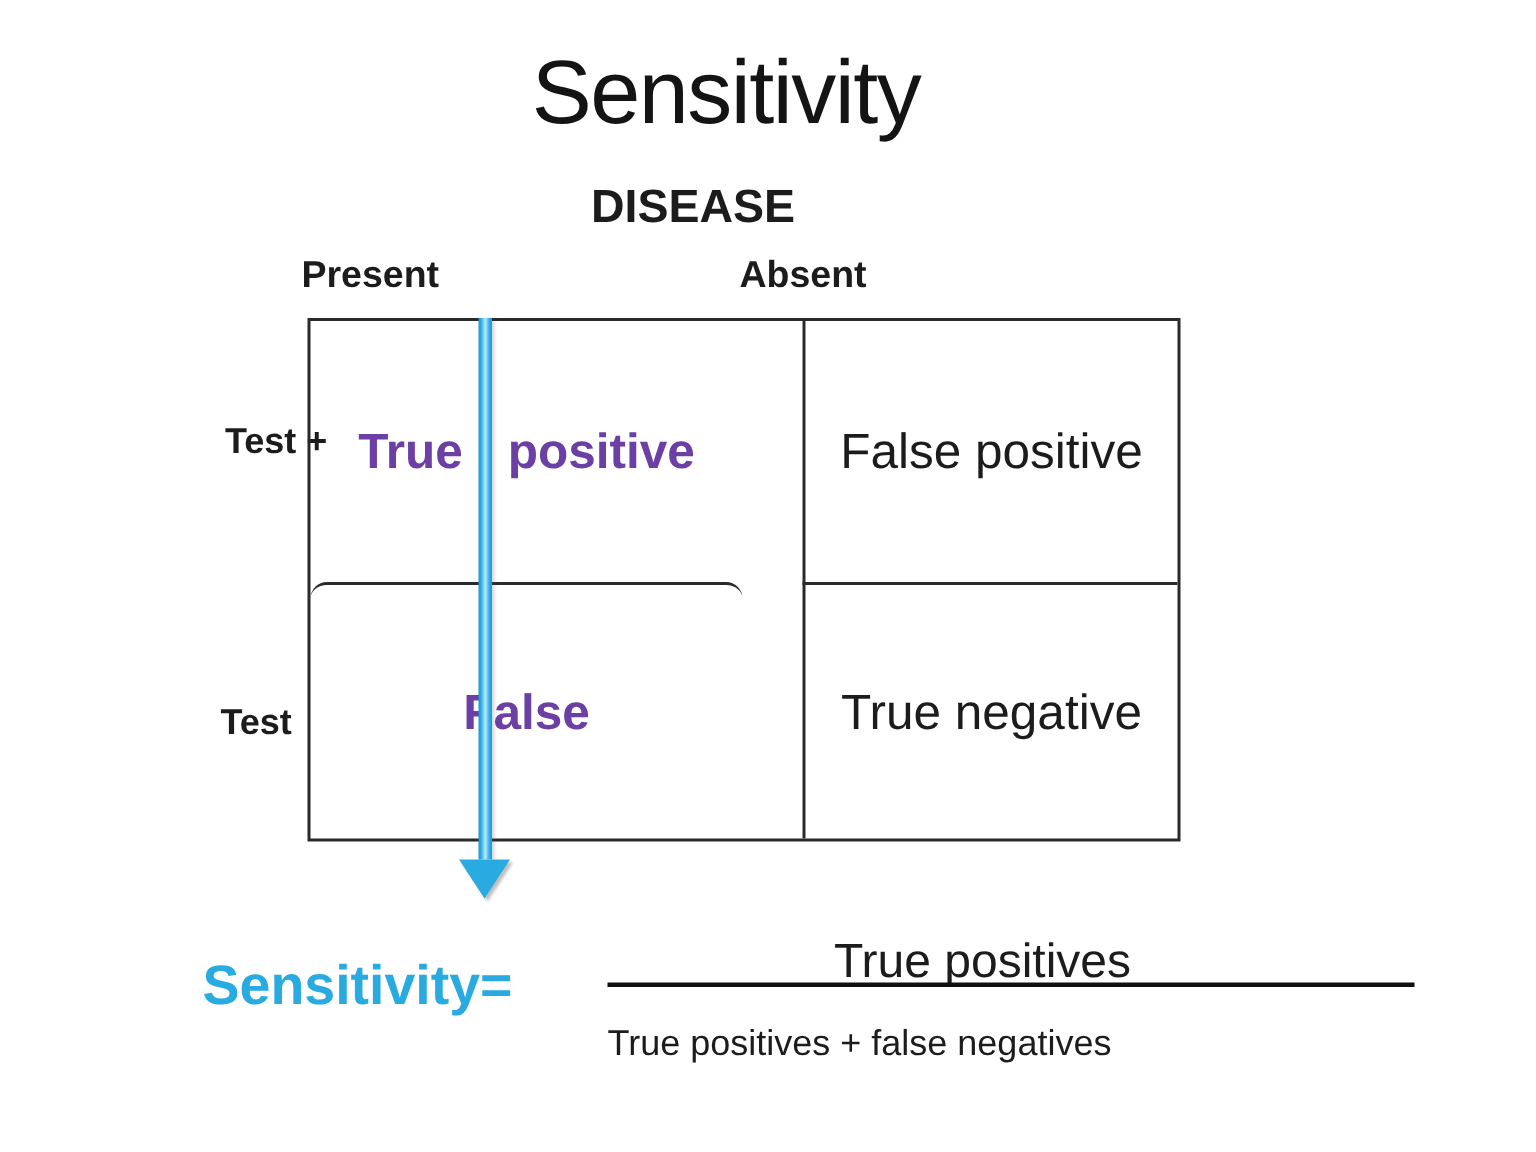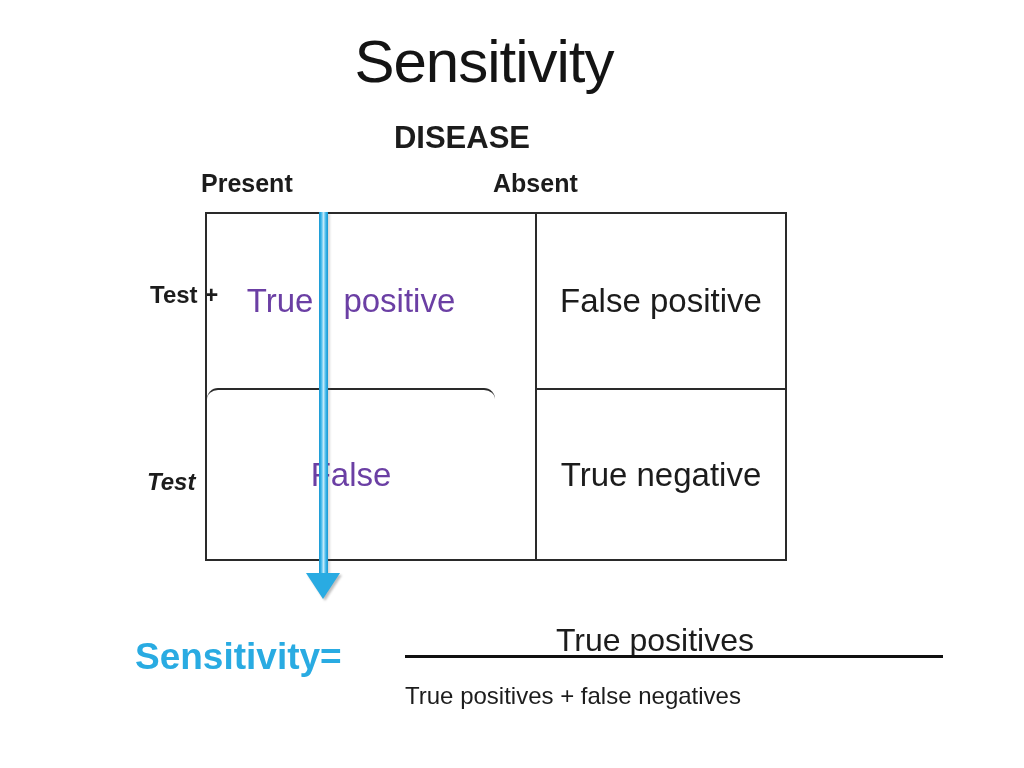--- a/index.html
+++ b/index.html
@@ -17,34 +17,34 @@
   .title{
     left:484px;top:32px;transform:translateX(-50%);
     font-size:60px;font-weight:400;letter-spacing:-1px;color:#141414;
   }
   .group-label{left:414px;top:122px;transform:translateX(-50%);font-size:31px;font-weight:700;margin-left:48px;}
   .col-header{top:171px;font-size:25px;font-weight:700;}
   .col-header.present{left:201px;}
   .col-header.absent{left:493px;}
   .row-header{font-size:24px;font-weight:700;margin-left:45px;}
   .row-header.test-pos{left:105px;top:283px;}
-  .row-header.test-neg{left:102px;top:470px;font-style:italic;}
+  .row-header.test-neg{left:102px;top:470px;}
   .matrix{
     position:absolute;left:205px;top:212px;width:578px;height:345px;
     border:2px solid var(--border);
     display:grid;grid-template-columns:288px 290px;grid-template-rows:174px 171px;
   }
   .cell{
     display:flex;align-items:center;justify-content:center;
     font-size:33px;
   }
   .cell.split{gap:30px;}
   .cell.r{border-left:2px solid var(--border);margin-left:40px;}
   .cell.b{border-top:2px solid var(--border);}
-  .cell.hl{color:var(--highlight-text);font-weight:400;border-radius:11px;}
+  .cell.hl{color:var(--highlight-text);font-weight:700;border-radius:11px;}
   .arrow-shaft{
     position:absolute;left:319px;top:212px;width:9px;height:361px;
     background:linear-gradient(to right,#1997d2 0%,#35b2e8 22%,#bfe9fa 50%,#35b2e8 78%,#1997d2 100%);
     box-shadow:2px 2px 2px rgba(100,100,100,0.25);
   }
   .arrow-head{
     position:absolute;left:306px;top:573px;width:0;height:0;
     border-left:17px solid transparent;border-right:17px solid transparent;
     border-top:26px solid var(--accent);
     filter:drop-shadow(2px 2px 1px rgba(110,110,110,0.45));

